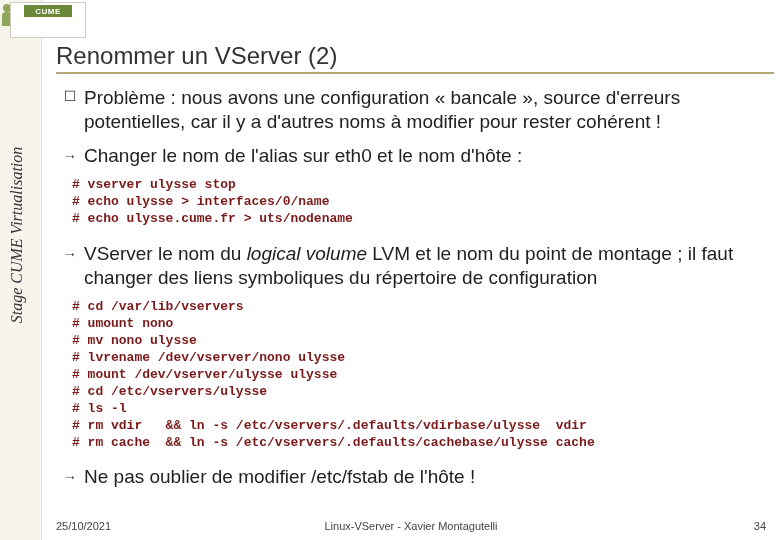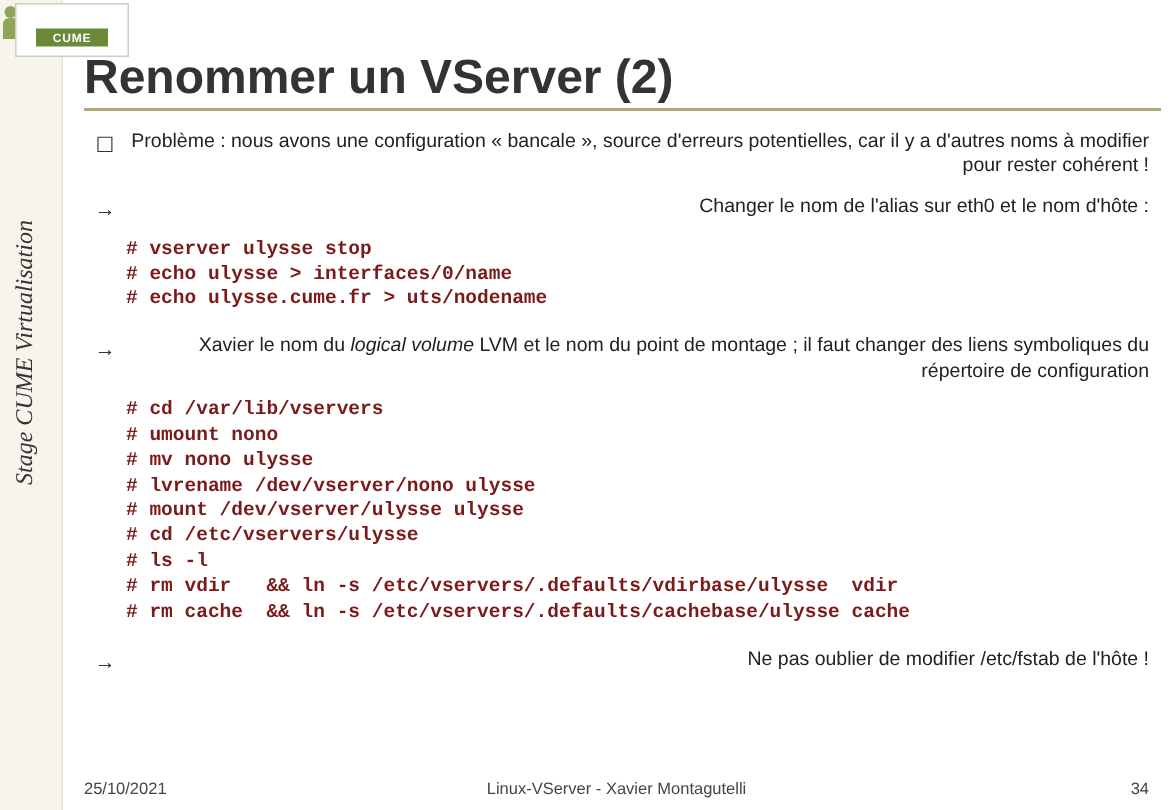--- a/index.html
+++ b/index.html
@@ -1,35 +1,35 @@
 <!DOCTYPE html>
 <html><head>
 <meta charset="utf-8">
 <style>
   * { margin: 0; padding: 0; box-sizing: border-box; }
   html, body { width: 780px; height: 540px; font-family: Verdana, Geneva, sans-serif; background: #fff; overflow: hidden; }
   .slide { position: relative; width: 780px; height: 540px; background: #ffffff; }
   .left-band { position: absolute; left: 0; top: 0; width: 42px; height: 540px; background: #f7f4ec; border-right: 1px solid #e8e4d4; }
-  .logo-box { position: absolute; left: 10px; top: 2px; width: 76px; height: 36px; background: #fff; border: 1px solid #d0ccc0; display: flex; flex-direction: column; align-items: center; justify-content: flex-start; padding-top: 16px; }
+  .logo-box { position: absolute; left: 10px; top: 2px; width: 76px; height: 36px; background: #fff; border: 1px solid #d0ccc0; display: flex; flex-direction: column; align-items: center; justify-content: flex-start; padding-top: 2px; }
   .logo-bar { width: 48px; height: 12px; background: #6a8a3a; color: #fff; font-size: 8px; font-weight: bold; display: flex; align-items: center; justify-content: center; letter-spacing: 0.5px; }
   .logo-ppl { position: absolute; left: 0px; top: 0px; width: 20px; height: 36px; }
   .person { position: absolute; width: 8px; height: 8px; border-radius: 50%; }
   .p1 { background:#8ea65a; left:3px; top:4px; }
   .p2 { background:#b89a4a; left:10px; top:2px; }
   .pbody { position:absolute; width:10px; height:14px; border-radius:4px 4px 0 0; }
   .pb1 { background:#8ea65a; left:2px; top:12px; }
   .pb2 { background:#b89a4a; left:9px; top:10px; }
   .vertical-label { position: absolute; left: 8px; top: 365px; transform: rotate(-90deg); transform-origin: left top; font-style: italic; font-weight: 500; font-size: 16px; color: #333; white-space: nowrap; font-family: Georgia, 'Times New Roman', serif; width: 260px; text-align: center; }
   .title-bar { position: absolute; left: 56px; top: 40px; right: 6px; height: 34px; border-bottom: 2px solid #b0a878; display: flex; align-items: flex-end; padding-bottom: 2px; }
-  .title-text { font-size: 32px; color: #333; font-family: Verdana, sans-serif; font-weight: bold; }
+  .title-text { font-size: 24px; color: #333; font-family: Verdana, sans-serif; }
   .content { position: absolute; left: 56px; top: 86px; right: 14px; bottom: 34px; }
   .row { display: flex; align-items: flex-start; margin-bottom: 10px; }
   .bullet { width: 28px; flex-shrink: 0; font-size: 14px; color: #333; line-height: 1.3; text-align: center; padding-top:1px; }
-  .btxt { flex: 1; font-size: 13px; color: #222; line-height: 1.25; text-align: right; }
-  .code-block { margin-left: 28px; margin-bottom: 14px; }
+  .btxt { flex: 1; font-size: 19px; color: #222; line-height: 1.25; }
+  .code-block { margin-left: 16px; margin-bottom: 14px; }
   .code-line { font-family: "Courier New", monospace; font-size: 13px; color: #7a1a1a; font-weight: bold; line-height: 1.3; white-space: pre; }
   .ital { font-style: italic; }
   .footer { position: absolute; left: 56px; right: 14px; bottom: 8px; display: flex; justify-content: space-between; font-size: 11px; color: #444; }
   .footer .fl, .footer .fc, .footer .fr { flex: 1; }
   .footer .fc { text-align: center; }
   .footer .fr { text-align: right; }
 </style>
 </head>
 <body>
 
@@ -65,21 +65,21 @@
     </div>
 
     <div class="code-block">
       <div class="code-line"># vserver ulysse stop</div>
       <div class="code-line"># echo ulysse &gt; interfaces/0/name</div>
       <div class="code-line"># echo ulysse.cume.fr &gt; uts/nodename</div>
     </div>
 
     <div class="row">
       <div class="bullet">→</div>
-      <div class="btxt"><span>Xavier le nom du </span><span class="ital">logical volume</span><span> LVM et le nom du point de montage ; il faut changer des liens symboliques du répertoire de configuration</span></div>
+      <div class="btxt"><span>VServer le nom du </span><span class="ital">logical volume</span><span> LVM et le nom du point de montage ; il faut changer des liens symboliques du répertoire de configuration</span></div>
     </div>
 
     <div class="code-block">
       <div class="code-line"># cd /var/lib/vservers</div>
       <div class="code-line"># umount nono</div>
       <div class="code-line"># mv nono ulysse</div>
       <div class="code-line"># lvrename /dev/vserver/nono ulysse</div>
       <div class="code-line"># mount /dev/vserver/ulysse ulysse</div>
       <div class="code-line"># cd /etc/vservers/ulysse</div>
       <div class="code-line"># ls -l</div>

